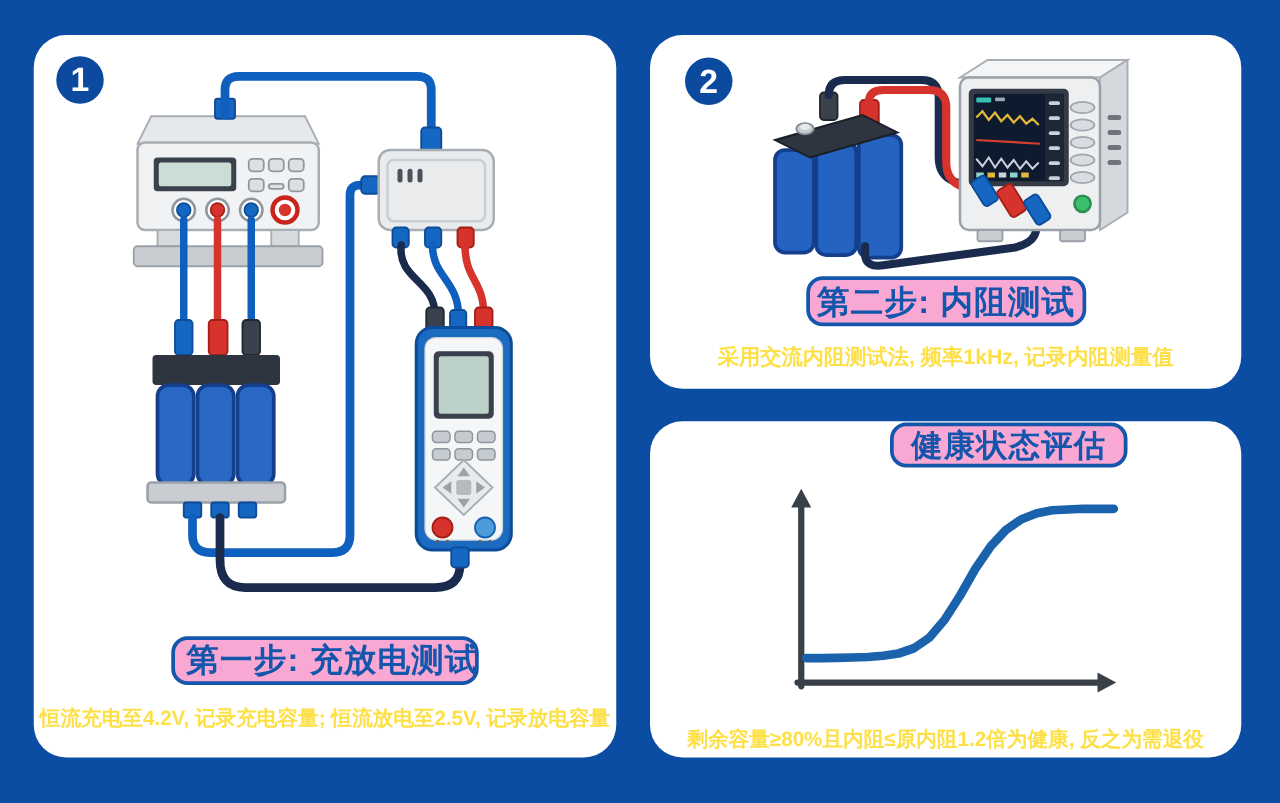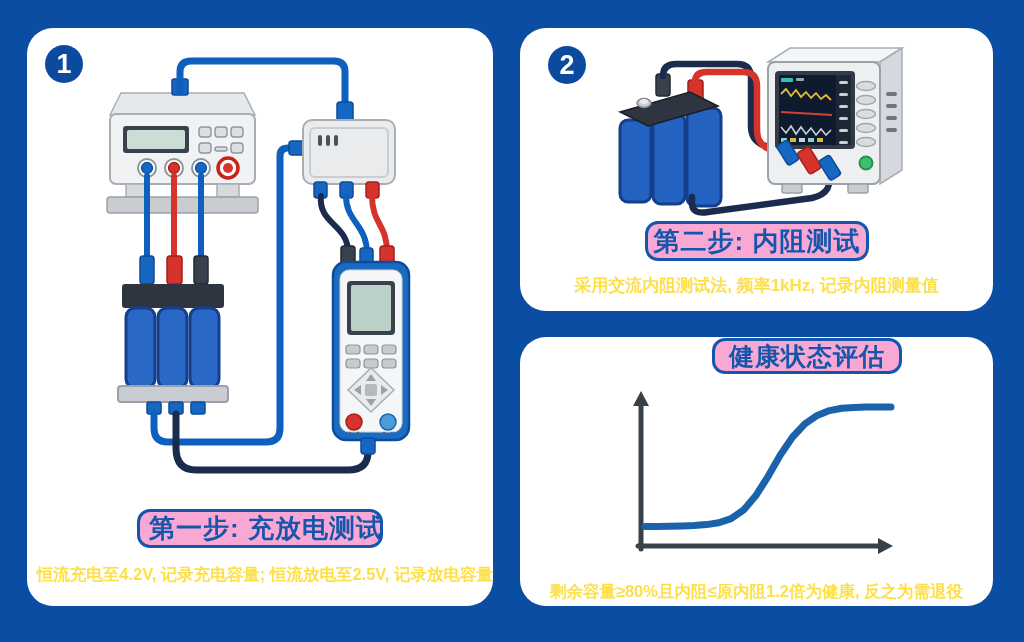--- a/index.html
+++ b/index.html
@@ -25,21 +25,21 @@
     font-weight:800;display:flex;align-items:center;justify-content:center;
     white-space:nowrap;z-index:5;letter-spacing:1px;
   }
   #pill-step1{left:137px;top:509px;width:246px;height:39px;font-size:26px;padding-left:12px;}
   #pill-step2{left:645px;top:221px;width:224px;height:40px;font-size:26px;}
   #pill-health{left:667px;top:338px;width:190px;height:36px;font-size:25px;margin-left:45px;}
   .caption{
     position:absolute;text-align:center;color:#fde047;font-weight:600;
     white-space:nowrap;z-index:5;
   }
-  #caption-step1{left:27px;top:564px;width:466px;font-size:16.5px;text-align:right;}
+  #caption-step1{left:27px;top:564px;width:466px;font-size:16.5px;}
   #caption-step2{left:520px;top:274px;width:473px;font-size:17px;}
   #caption-health{left:520px;top:565px;width:473px;font-size:16.5px;margin-top:16px;}
   #illustration{position:absolute;left:0;top:0;z-index:4;pointer-events:none;}
 </style>
 </head>
 <body>
 
 <div class="panel" id="panel-step1"></div>
 <div class="panel" id="panel-step2"></div>
 <div class="panel" id="panel-health"></div>

